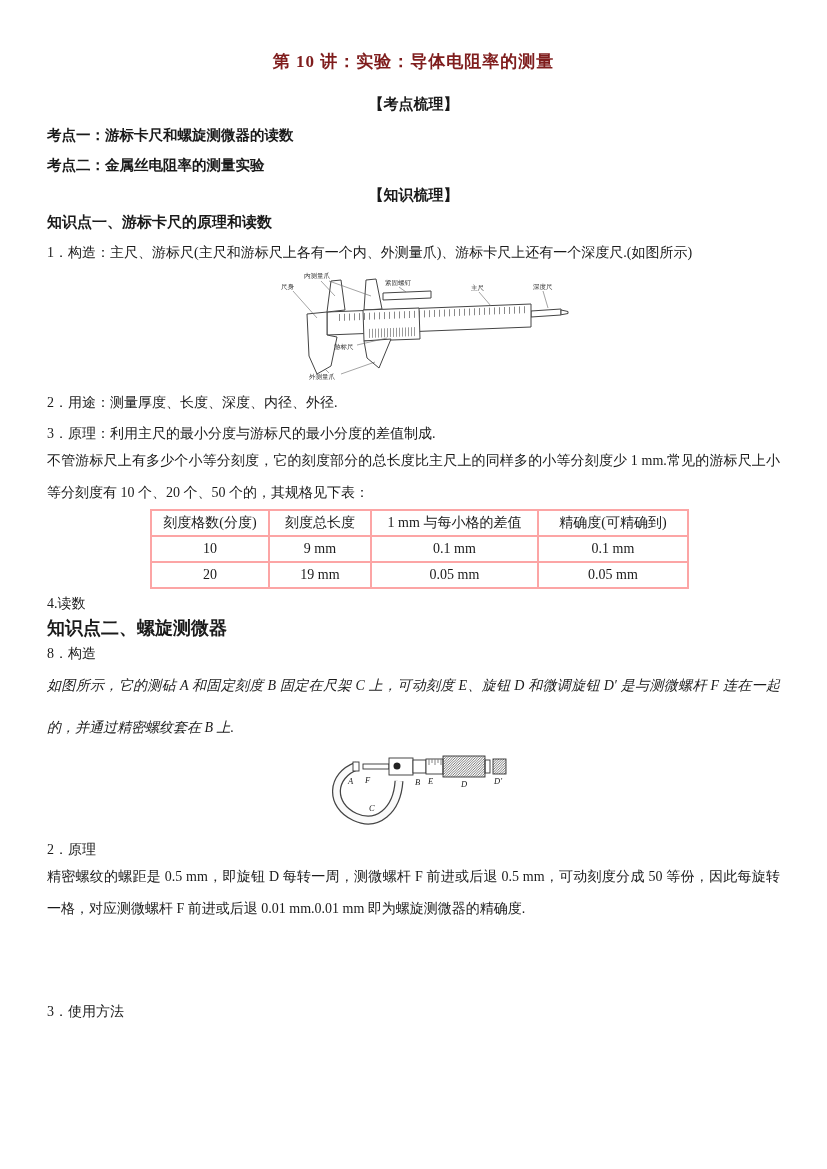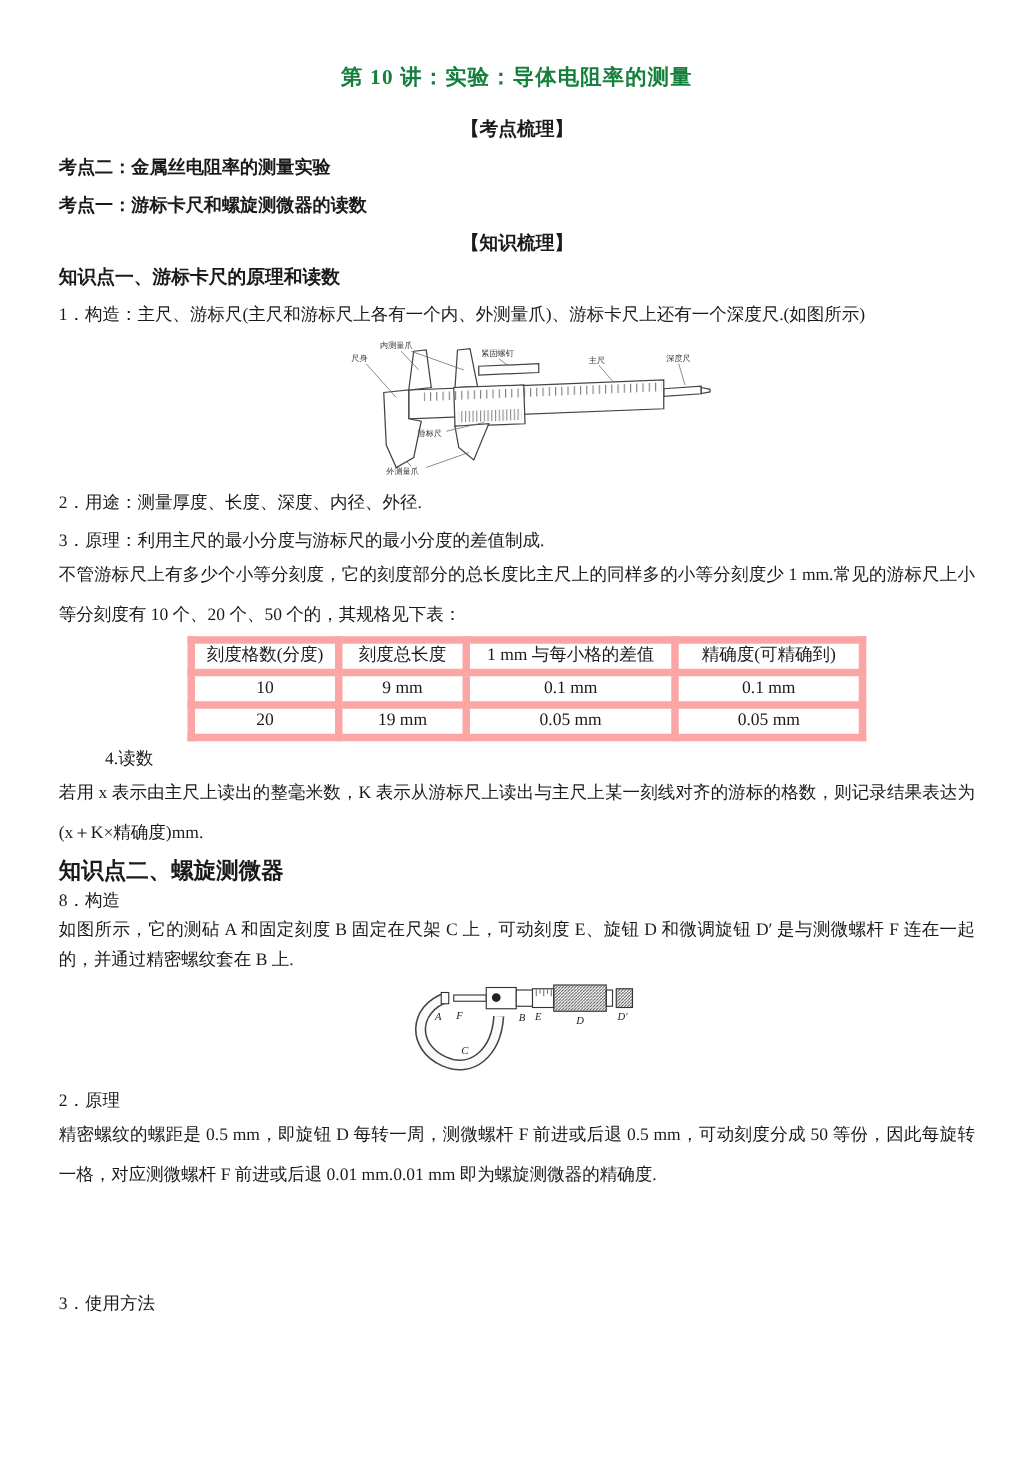--- a/index.html
+++ b/index.html
@@ -34,55 +34,55 @@
   }
   .kd1 { margin-top: 9px; }
   .kd2 { margin-top: 8px; }
   .kp1 { margin-top: 5px; font-size: 15px; }
   .kp2 { margin-top: 2px; font-size: 18px; }
   .body-line { line-height: 22px; }
   .structure1 { margin-top: 9px; }
   .usage { margin-top: 10px; }
   .principle1 { margin-top: 9px; }
   .para { line-height: 32px; text-align: justify; }
-  .para30 { line-height: 24px; text-align: justify; }
+  .para30 { line-height: 42px; text-align: justify; font-style: italic; }
   .fig1-wrap { margin: 6px 0 0 232px; width: 302px; height: 112px; }
   .fig2-wrap { margin: 0 0 0 272px; width: 192px; height: 78px; }
   .spec-table {
     border-collapse: collapse;
     margin-left: 103px;
     table-layout: fixed;
     font-size: 14px;
   }
   .spec-table th, .spec-table td {
-    border: 6px solid #fca5a5;
+    border: 2px solid #fca5a5;
     text-align: center;
     font-weight: normal;
     height: 26px;
     padding: 0 4px;
     line-height: 16px;
   }
-  .reading-title { margin-top: 4px; margin-left: 37px; }
+  .reading-title { margin-top: 4px; }
   .m-structure-title { margin-top: 4px; }
   .m-principle-title { margin-top: 12px; }
   .use-method { margin-top: 76px; }
   svg text { user-select: none; }
   .fig-label { font-family: "Liberation Sans", "DejaVu Sans", sans-serif; }
 </style>
 </head>
 <body>
 
 <div class="page">
 
-  <div class="doc-title" style="color: #15803d;">第 10 讲：实验：导体电阻率的测量</div>
+  <div class="doc-title" style="color: #7f1d1d;">第 10 讲：实验：导体电阻率的测量</div>
 
   <div class="section-header hdr-exam">【考点梳理】</div>
 
+  <div class="bold-line kd1">考点一：游标卡尺和螺旋测微器的读数</div>
   <div class="bold-line kd2">考点二：金属丝电阻率的测量实验</div>
-  <div class="bold-line kd1">考点一：游标卡尺和螺旋测微器的读数</div>
 
   <div class="section-header hdr-knowledge">【知识梳理】</div>
 
   <div class="bold-line kp1">知识点一、游标卡尺的原理和读数</div>
 
   <div class="body-line structure1">1．构造：主尺、游标尺(主尺和游标尺上各有一个内、外测量爪)、游标卡尺上还有一个深度尺.(如图所示)</div>
 
   <div class="fig1-wrap">
     <svg viewBox="0 0 300 112" width="300" height="112">
       <defs>
@@ -156,21 +156,20 @@
     <tr>
       <td>20</td>
       <td>19 mm</td>
       <td>0.05 mm</td>
       <td>0.05 mm</td>
     </tr>
   </tbody>
     </table>
 
   <div class="body-line reading-title">4.读数</div>
-  <div class="para">若用 x 表示由主尺上读出的整毫米数，K 表示从游标尺上读出与主尺上某一刻线对齐的游标的格数，则记录结果表达为(x＋K×精确度)mm.</div>
 
   <div class="bold-line kp2">知识点二、螺旋测微器</div>
 
   <div class="body-line m-structure-title">8．构造</div>
   <div class="para30">如图所示，它的测砧 A 和固定刻度 B 固定在尺架 C 上，可动刻度 E、旋钮 D 和微调旋钮 D′ 是与测微螺杆 F 连在一起的，并通过精密螺纹套在 B 上.</div>
 
   <div class="fig2-wrap">
     <svg viewBox="0 0 190 78" width="190" height="78">
       <defs>
         <pattern id="kn" width="2.5" height="2.5" patternUnits="userSpaceOnUse">

